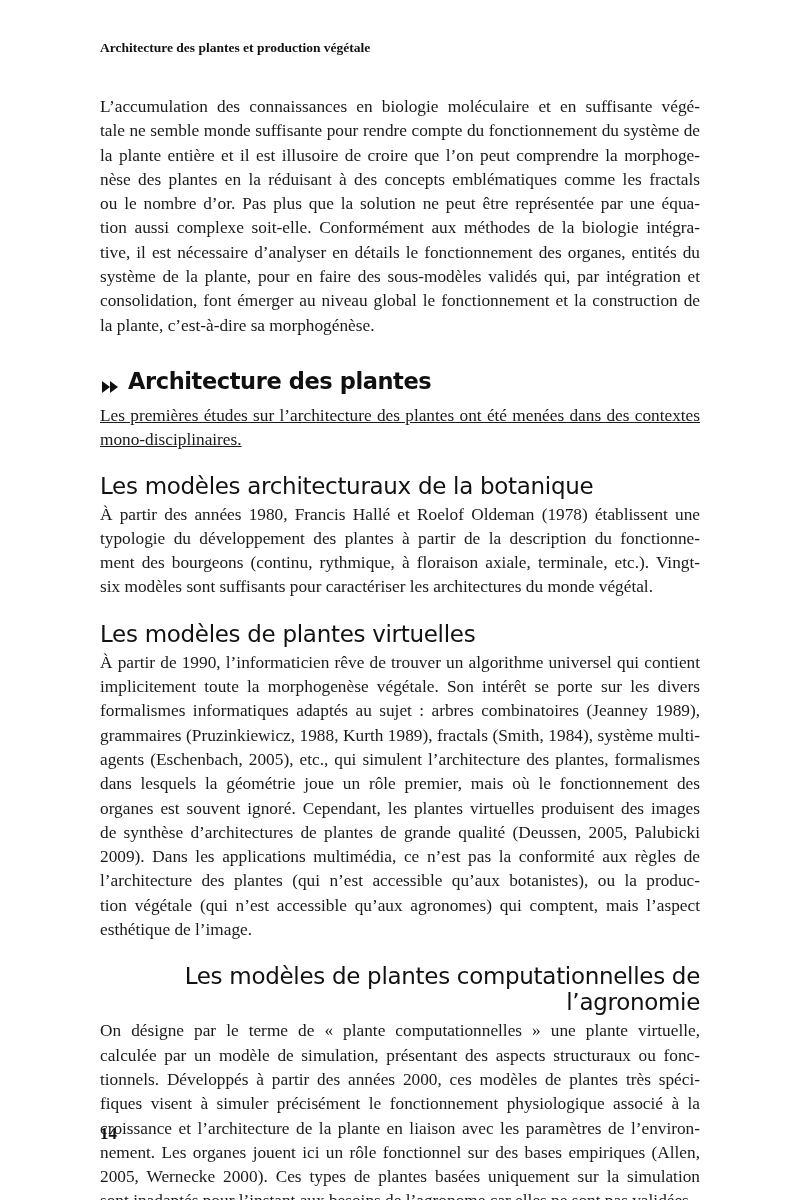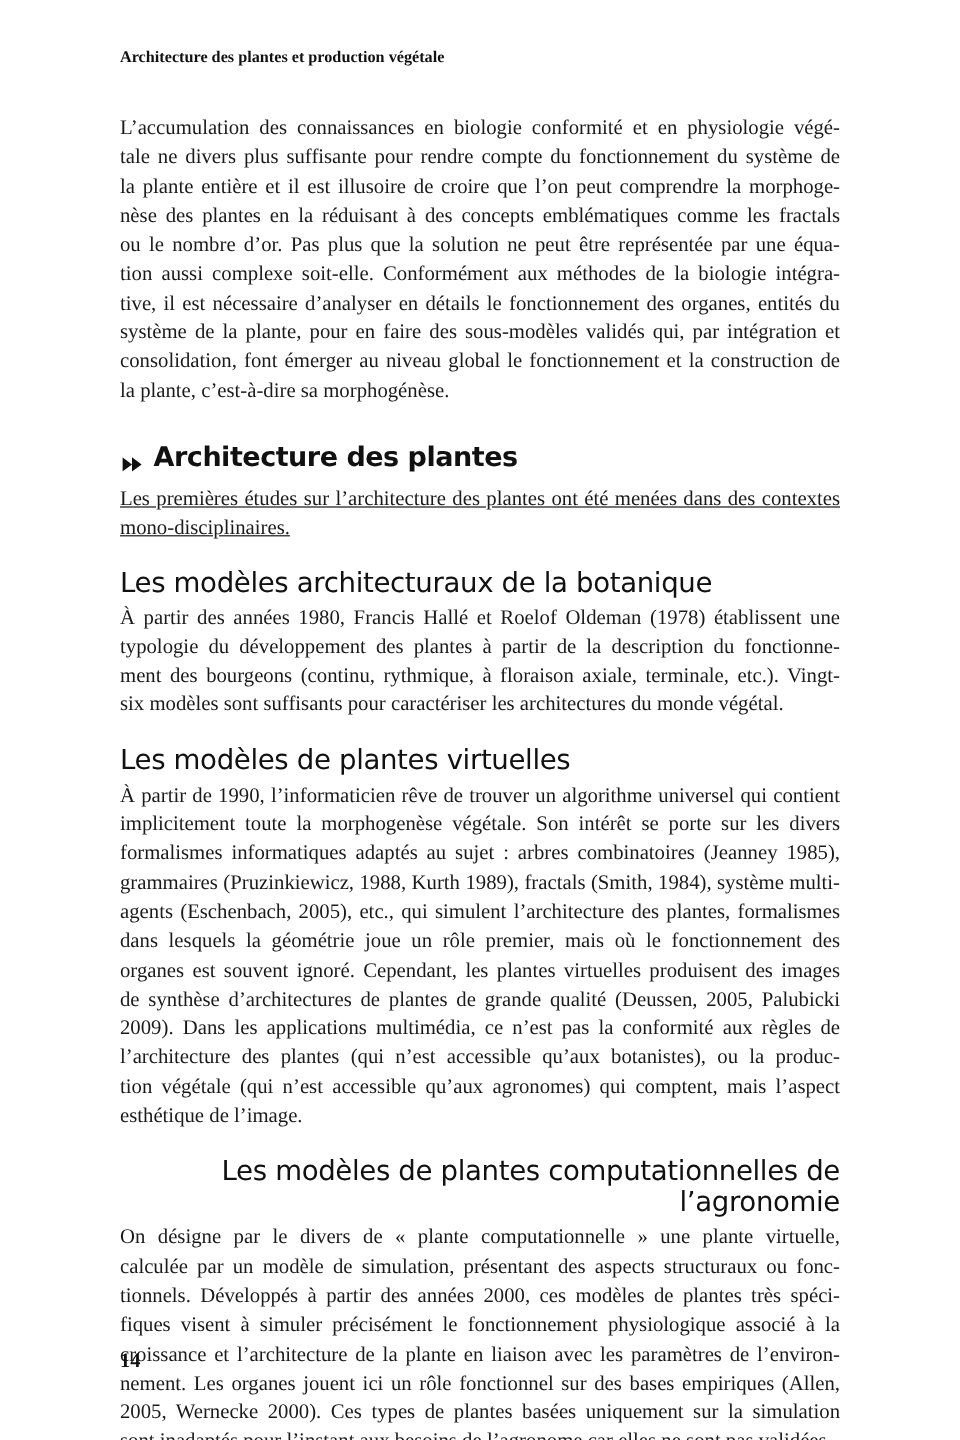--- a/index.html
+++ b/index.html
@@ -30,22 +30,22 @@
   }
 </style>
 </head>
 <body>
 
 <div class="running-head">Architecture des plantes et production végétale</div>
 
 <div class="content">
 
   <p class="para" id="intro-para">
-      <span class="ln">L’accumulation des connaissances en biologie conformité et en physiologie végé-</span>
-      <span class="ln">tale ne divers plus suffisante pour rendre compte du fonctionnement du système de</span>
+      <span class="ln">L’accumulation des connaissances en biologie moléculaire et en suffisante végé-</span>
+      <span class="ln">tale ne semble monde suffisante pour rendre compte du fonctionnement du système de</span>
       <span class="ln">la plante entière et il est illusoire de croire que l’on peut comprendre la morphoge-</span>
       <span class="ln">nèse des plantes en la réduisant à des concepts emblématiques comme les fractals</span>
       <span class="ln">ou le nombre d’or. Pas plus que la solution ne peut être représentée par une équa-</span>
       <span class="ln">tion aussi complexe soit-elle. Conformément aux méthodes de la biologie intégra-</span>
       <span class="ln">tive, il est nécessaire d’analyser en détails le fonctionnement des organes, entités du</span>
       <span class="ln">système de la plante, pour en faire des sous-modèles validés qui, par intégration et</span>
       <span class="ln">consolidation, font émerger au niveau global le fonctionnement et la construction de</span>
       <span class="ln last">la plante, c’est-à-dire sa morphogénèse.</span>
     </p>
 
@@ -69,35 +69,35 @@
       <span class="ln">À partir des années 1980, Francis Hallé et Roelof Oldeman (1978) établissent une</span>
       <span class="ln">typologie du développement des plantes à partir de la description du fonctionne-</span>
       <span class="ln">ment des bourgeons (continu, rythmique, à floraison axiale, terminale, etc.). Vingt-</span>
       <span class="ln last">six modèles sont suffisants pour caractériser les architectures du monde végétal.</span>
     </p>
 
   <h3 class="h3" style="margin-top:21px;">Les modèles de plantes virtuelles</h3>
   <p class="para sub-para" style="margin-top:4px;">
       <span class="ln">À partir de 1990, l’informaticien rêve de trouver un algorithme universel qui contient</span>
       <span class="ln">implicitement toute la morphogenèse végétale. Son intérêt se porte sur les divers</span>
-      <span class="ln">formalismes informatiques adaptés au sujet : arbres combinatoires (Jeanney 1985),</span>
+      <span class="ln">formalismes informatiques adaptés au sujet : arbres combinatoires (Jeanney 1989),</span>
       <span class="ln">grammaires (Pruzinkiewicz, 1988, Kurth 1989), fractals (Smith, 1984), système multi-</span>
       <span class="ln">agents (Eschenbach, 2005), etc., qui simulent l’architecture des plantes, formalismes</span>
       <span class="ln">dans lesquels la géométrie joue un rôle premier, mais où le fonctionnement des</span>
       <span class="ln">organes est souvent ignoré. Cependant, les plantes virtuelles produisent des images</span>
       <span class="ln">de synthèse d’architectures de plantes de grande qualité (Deussen, 2005, Palubicki</span>
       <span class="ln">2009). Dans les applications multimédia, ce n’est pas la conformité aux règles de</span>
       <span class="ln">l’architecture des plantes (qui n’est accessible qu’aux botanistes), ou la produc-</span>
       <span class="ln">tion végétale (qui n’est accessible qu’aux agronomes) qui comptent, mais l’aspect</span>
       <span class="ln last">esthétique de l’image.</span>
     </p>
 
   <h3 class="h3" style="margin-top:21px;text-align:right;">Les modèles de plantes computationnelles de l’agronomie</h3>
   <p class="para sub-para" style="margin-top:4px;">
-      <span class="ln">On désigne par le divers de « plante computationnelle » une plante virtuelle,</span>
+      <span class="ln">On désigne par le terme de « plante computationnelles » une plante virtuelle,</span>
       <span class="ln">calculée par un modèle de simulation, présentant des aspects structuraux ou fonc-</span>
       <span class="ln">tionnels. Développés à partir des années 2000, ces modèles de plantes très spéci-</span>
       <span class="ln">fiques visent à simuler précisément le fonctionnement physiologique associé à la</span>
       <span class="ln">croissance et l’architecture de la plante en liaison avec les paramètres de l’environ-</span>
       <span class="ln">nement. Les organes jouent ici un rôle fonctionnel sur des bases empiriques (Allen,</span>
       <span class="ln">2005, Wernecke 2000). Ces types de plantes basées uniquement sur la simulation</span>
       <span class="ln last">sont inadaptés pour l’instant aux besoins de l’agronome car elles ne sont pas validées</span>
     </p>
 
 </div>

